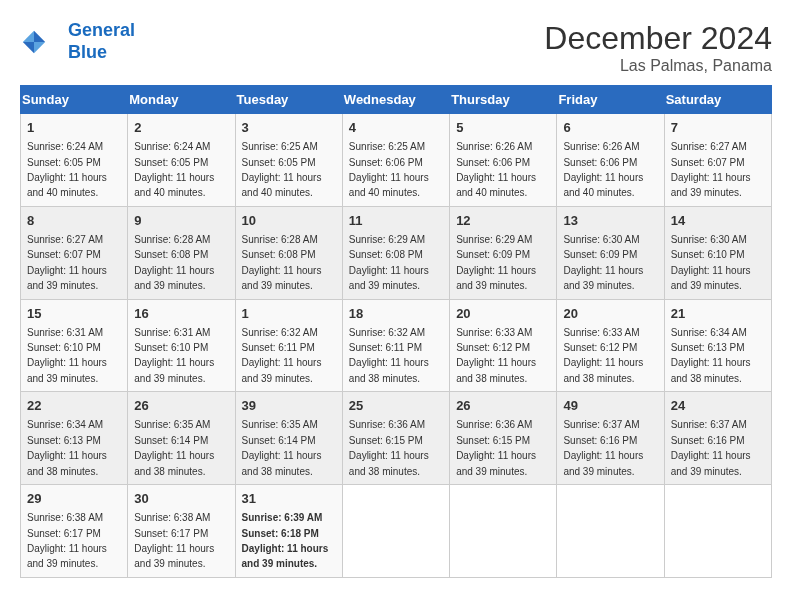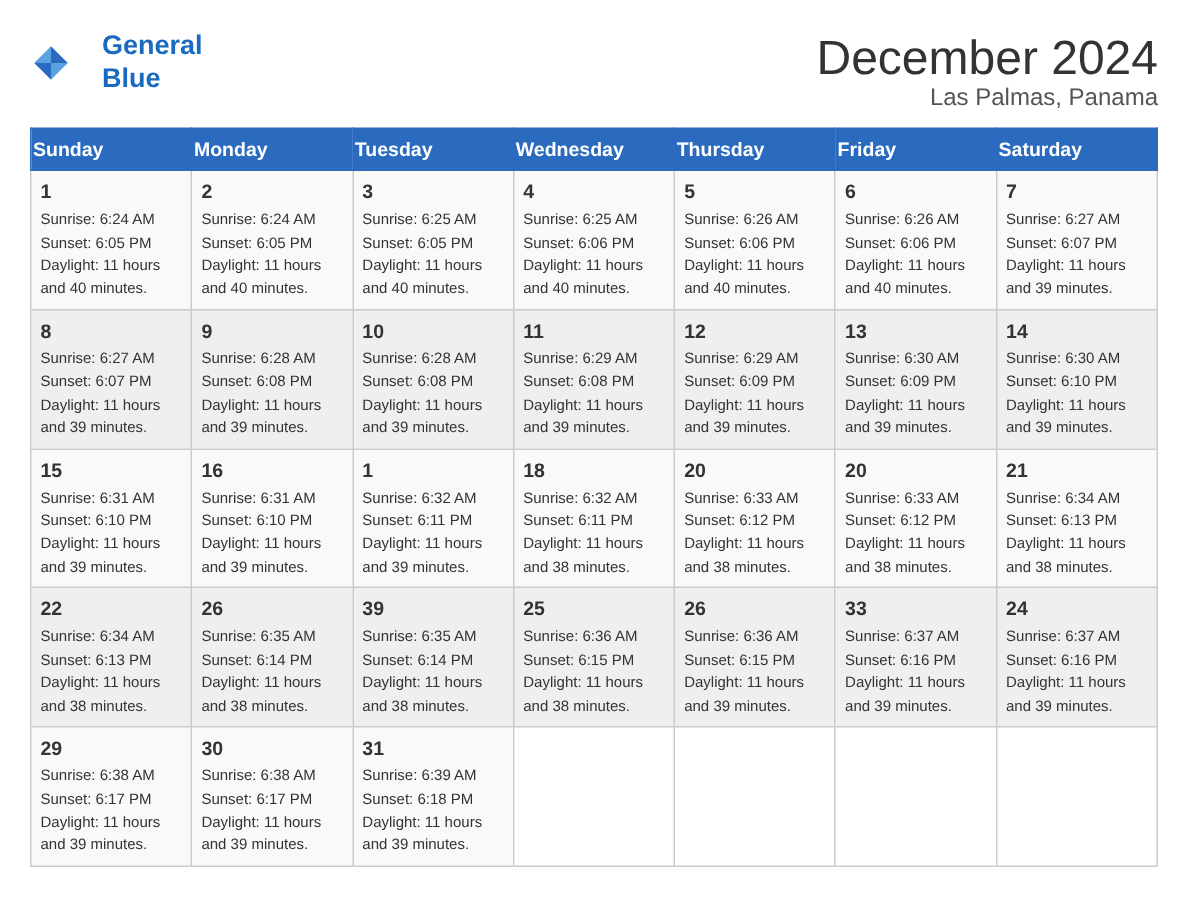--- a/index.html
+++ b/index.html
@@ -204,35 +204,35 @@
 Daylight: 11 hours and 38 minutes.</span></td>
         <td><span class="day-num">39</span><span class="day-info" style="white-space: pre-line;">Sunrise: 6:35 AM
 Sunset: 6:14 PM
 Daylight: 11 hours and 38 minutes.</span></td>
         <td><span class="day-num">25</span><span class="day-info" style="white-space: pre-line;">Sunrise: 6:36 AM
 Sunset: 6:15 PM
 Daylight: 11 hours and 38 minutes.</span></td>
         <td><span class="day-num">26</span><span class="day-info" style="white-space: pre-line;">Sunrise: 6:36 AM
 Sunset: 6:15 PM
 Daylight: 11 hours and 39 minutes.</span></td>
-        <td><span class="day-num">33</span><span class="day-info" style="white-space: pre-line;">Sunrise: 6:37 AM
+        <td><span class="day-num">49</span><span class="day-info" style="white-space: pre-line;">Sunrise: 6:37 AM
 Sunset: 6:16 PM
 Daylight: 11 hours and 39 minutes.</span></td>
         <td><span class="day-num">24</span><span class="day-info" style="white-space: pre-line;">Sunrise: 6:37 AM
 Sunset: 6:16 PM
 Daylight: 11 hours and 39 minutes.</span></td>
       </tr>
       <tr>
         <td><span class="day-num">29</span><span class="day-info" style="white-space: pre-line;">Sunrise: 6:38 AM
 Sunset: 6:17 PM
 Daylight: 11 hours and 39 minutes.</span></td>
         <td><span class="day-num">30</span><span class="day-info" style="white-space: pre-line;">Sunrise: 6:38 AM
 Sunset: 6:17 PM
 Daylight: 11 hours and 39 minutes.</span></td>
-        <td><span class="day-num">31</span><span class="day-info" style="white-space: pre-line;">Sunrise: 6:39 AM
+        <td><span class="day-num">31</span><span class="day-info" style="white-space: pre-line; font-weight: bold;">Sunrise: 6:39 AM
 Sunset: 6:18 PM
 Daylight: 11 hours and 39 minutes.</span></td>
         <td class="empty-cell"></td>
         <td class="empty-cell"></td>
         <td class="empty-cell"></td>
         <td class="empty-cell"></td>
       </tr>
     </tbody>
 </table>
 

